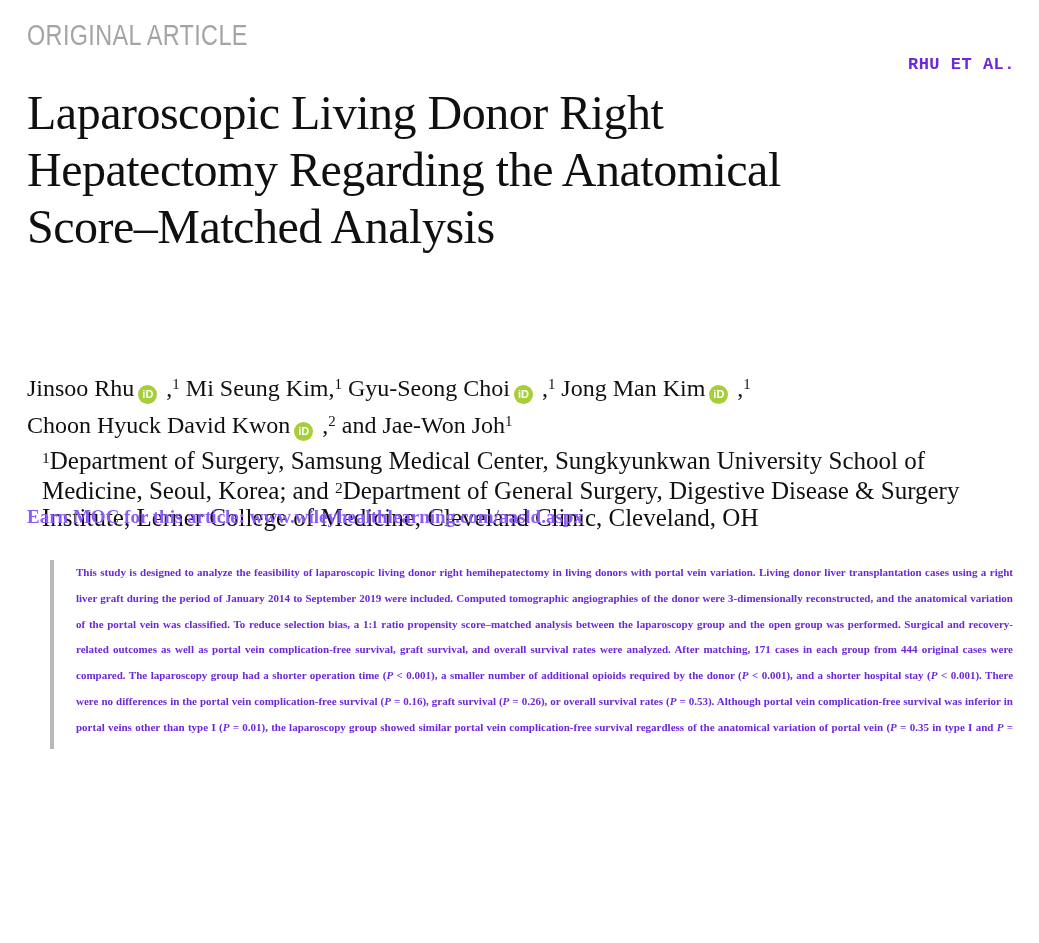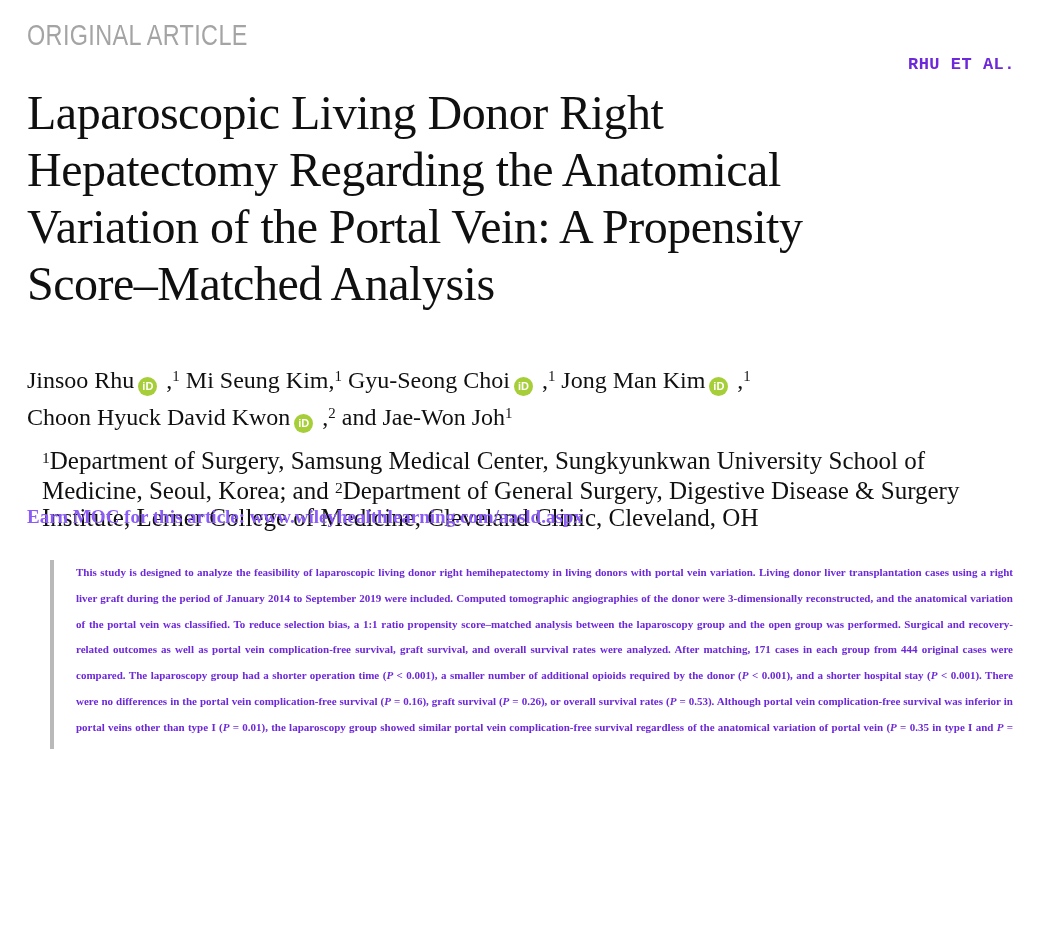--- a/index.html
+++ b/index.html
@@ -52,21 +52,21 @@
   .title-line {
     font-size: 48px;
     line-height: 57px;
     font-weight: normal;
     letter-spacing: -0.5px;
     color: #101010;
     white-space: nowrap;
   }
   .authors-block {
     position: absolute;
-    top: 360px;
+    top: 368px;
     left: 27px;
     right: 24px;
     font-size: 24px;
     line-height: 33px;
     color: #101010;
   }
   .orcid {
     display: inline-block;
     width: 19px;
     height: 19px;
@@ -143,21 +143,20 @@
 <div class="page">
 
   <div class="header">
     <div class="kicker">ORIGINAL ARTICLE</div>
     <div class="running-head">RHU ET AL.</div>
   </div>
 
   <div class="title-block">
     <div class="title-line">Laparoscopic Living Donor Right</div>
     <div class="title-line">Hepatectomy Regarding the Anatomical</div>
-    <div class="title-line">Variation of the Portal Vein: A Propensity</div>
     <div class="title-line">Score–Matched Analysis</div>
   </div>
 
   <div class="authors-block">
     <div><span>Jinsoo Rhu</span><span class="orcid">iD</span><span> ,</span><span class="sup">1</span><span> Mi Seung Kim,</span><span class="sup">1</span><span> Gyu-Seong Choi</span><span class="orcid">iD</span><span> ,</span><span class="sup">1</span><span> Jong Man Kim</span><span class="orcid">iD</span><span> ,</span><span class="sup">1</span></div>
     <div><span>Choon Hyuck David Kwon</span><span class="orcid">iD</span><span> ,</span><span class="sup">2</span><span> and Jae-Won Joh</span><span class="sup">1</span></div>
   </div>
 
   <div class="affil-block"><span class="sup">1</span><span>Department of Surgery, Samsung Medical Center, Sungkyunkwan University School of Medicine, Seoul, Korea; and </span><span class="sup">2</span><span>Department of General Surgery, Digestive Disease &amp; Surgery Institute, Lerner College of Medicine, Cleveland Clinic, Cleveland, OH</span></div>
 

